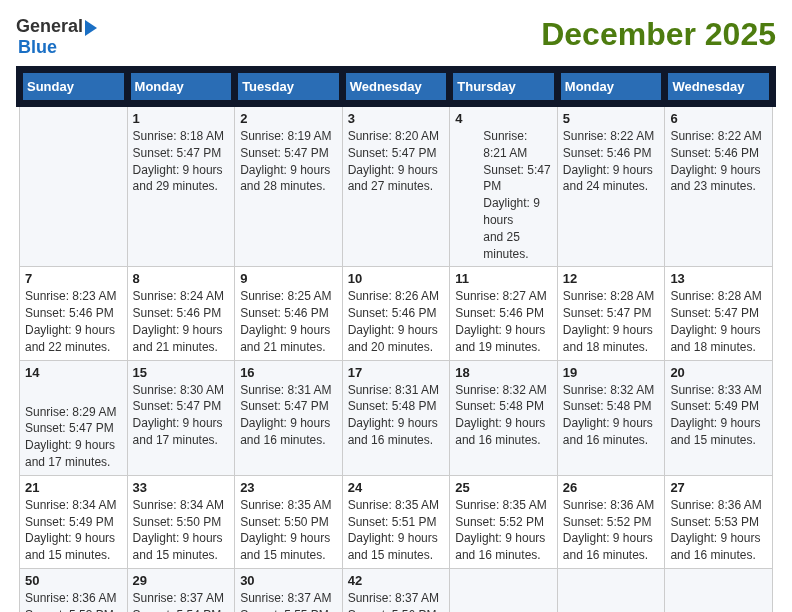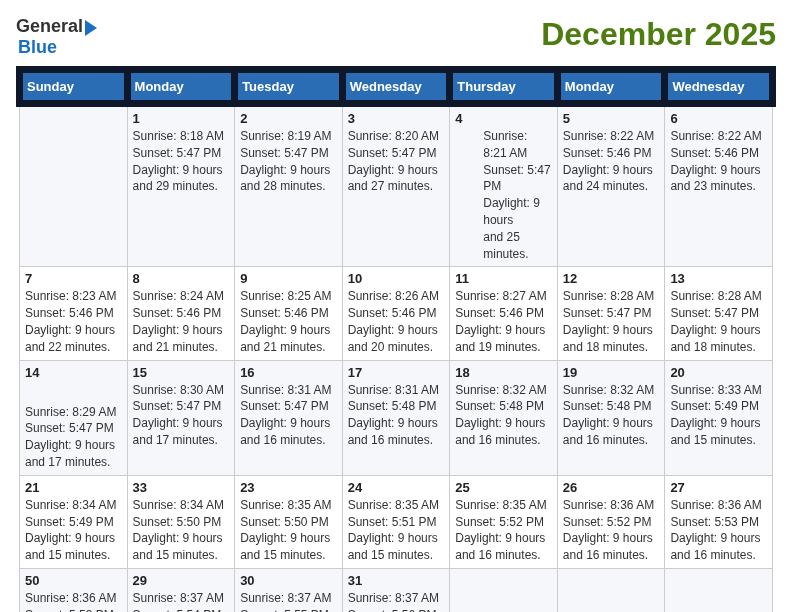--- a/index.html
+++ b/index.html
@@ -342,21 +342,21 @@
 and 17 minutes.</div>
         </td>
         <td>
           <span class="day-num">30</span>
           <div class="day-info" style="white-space: pre-line;">Sunrise: 8:37 AM
 Sunset: 5:55 PM
 Daylight: 9 hours
 and 18 minutes.</div>
         </td>
         <td>
-          <span class="day-num">31</span>
+          <span class="day-num">42</span>
           <div class="day-info" style="white-space: pre-line;">Sunrise: 8:37 AM
 Sunset: 5:56 PM
 Daylight: 9 hours
 and 18 minutes.</div>
         </td>
         <td></td>
         <td></td>
         <td></td>
       </tr>
     </tbody>

